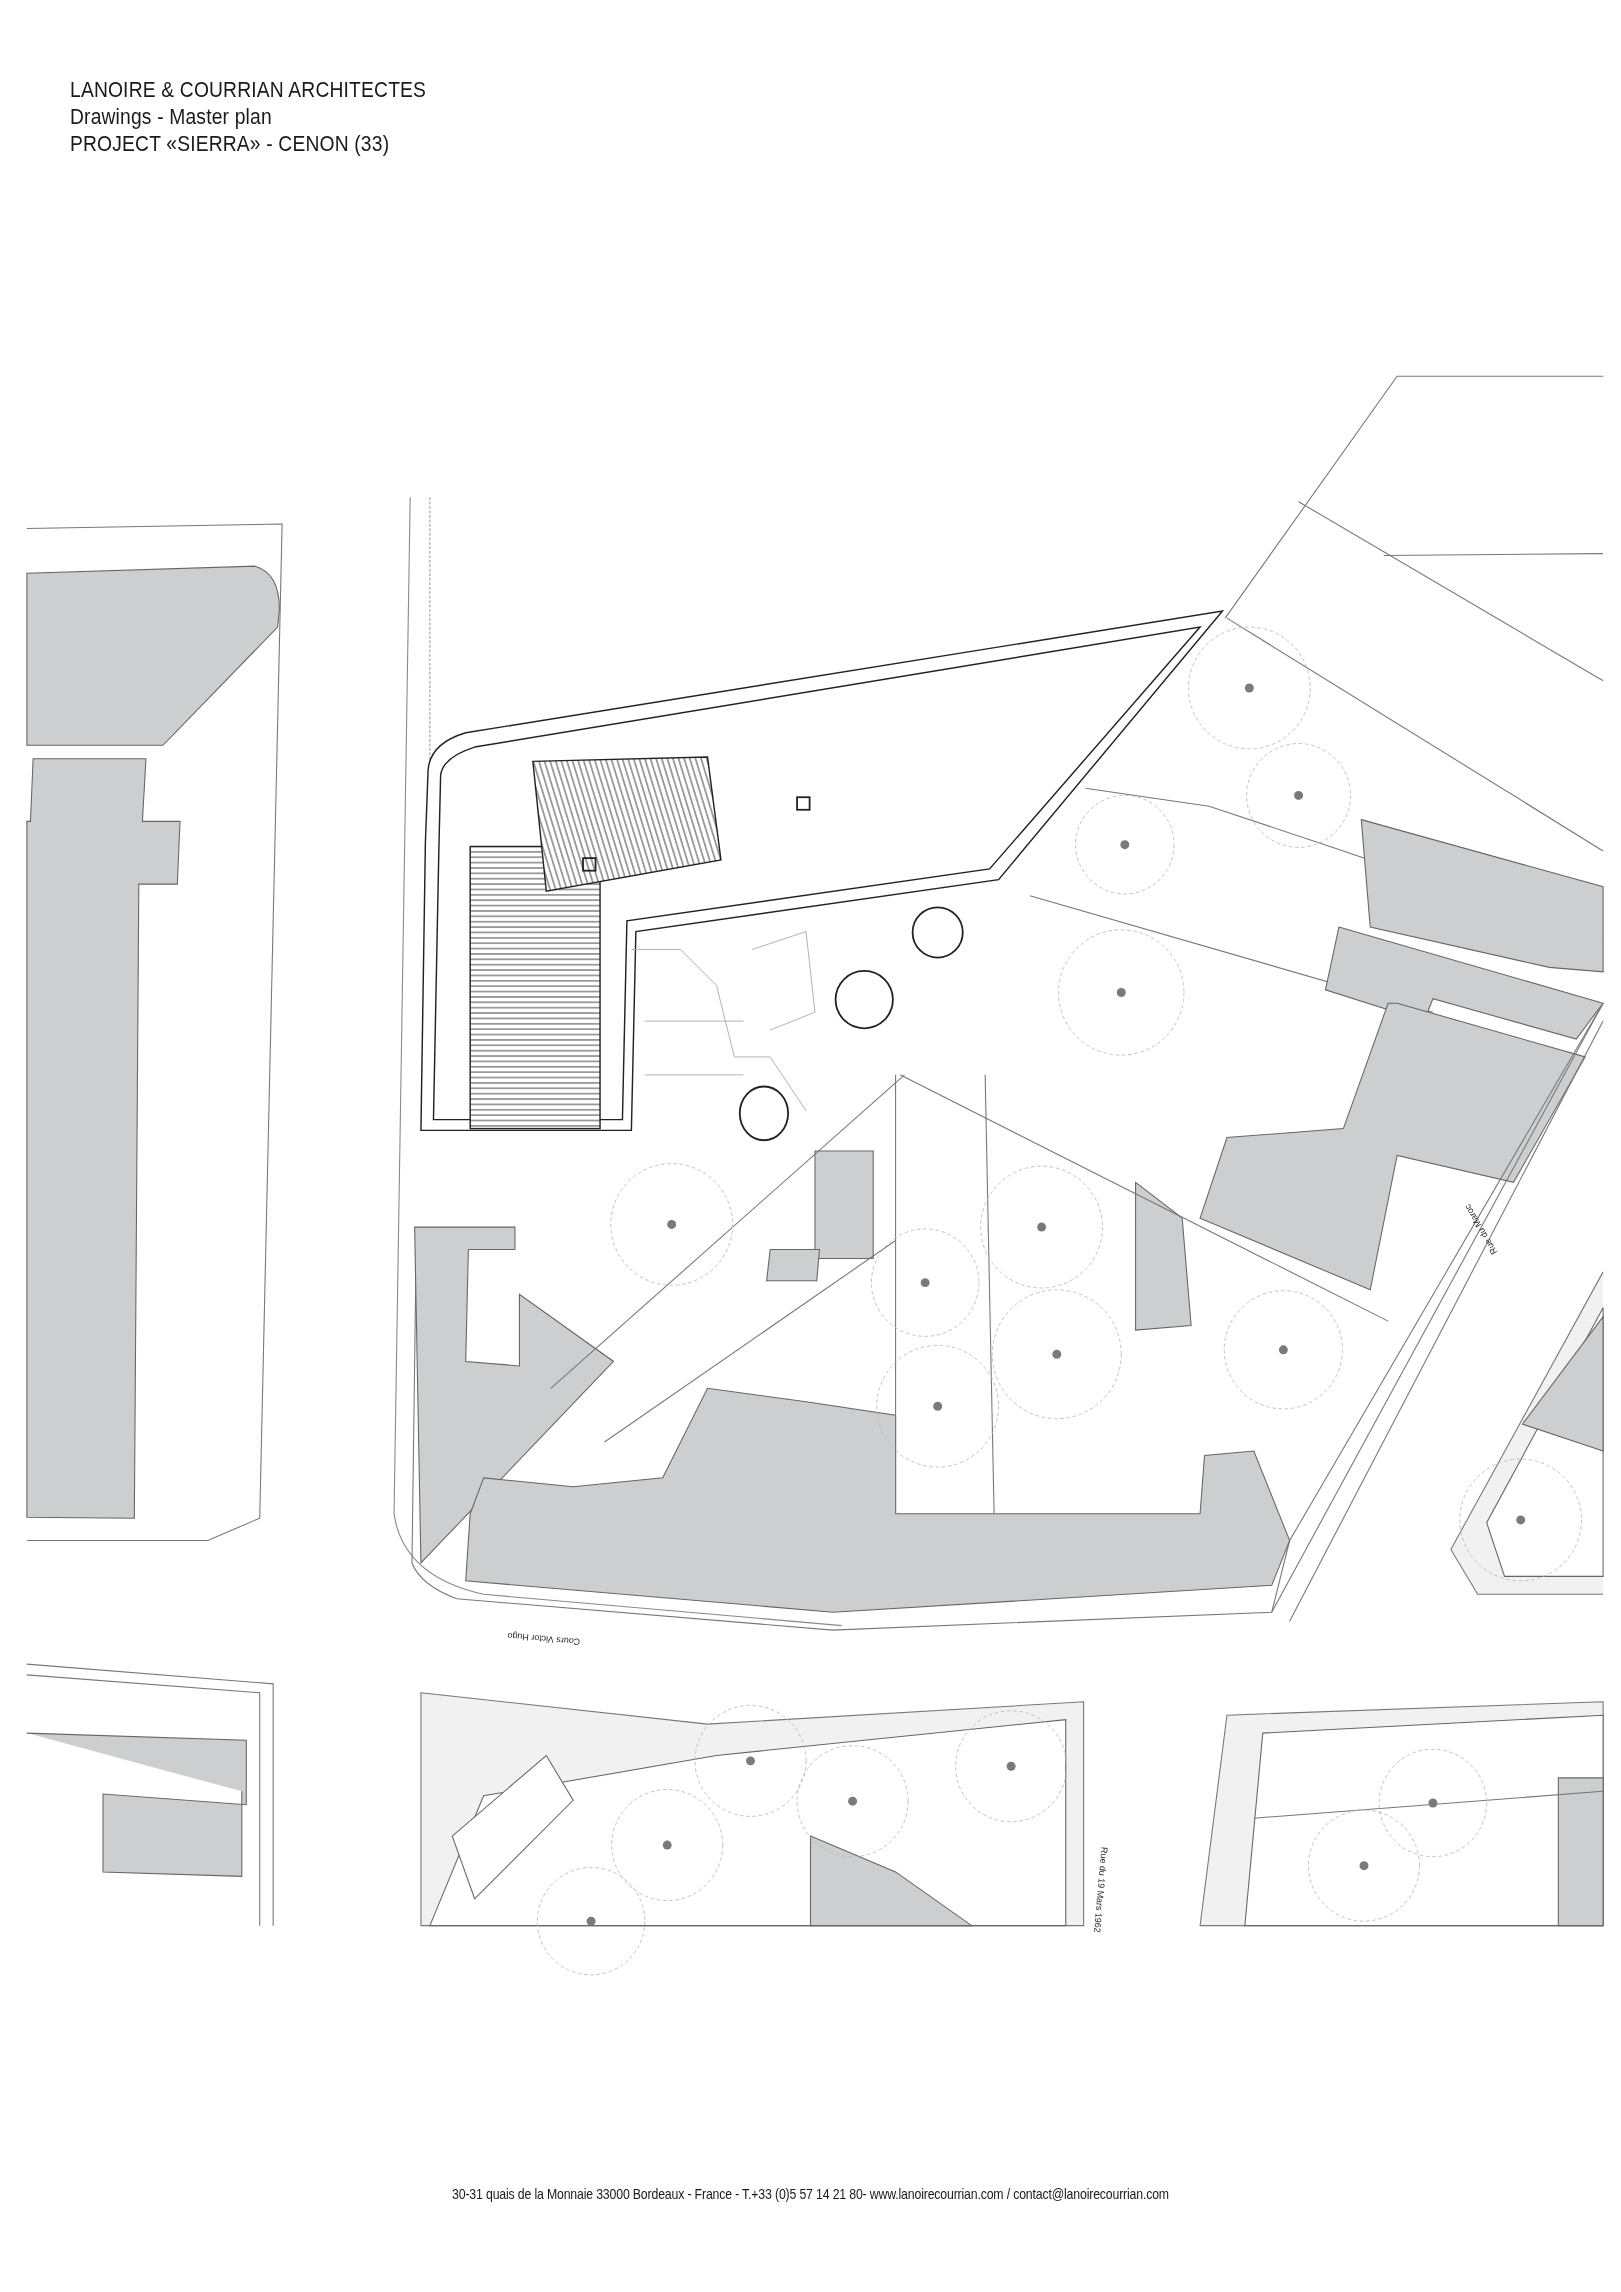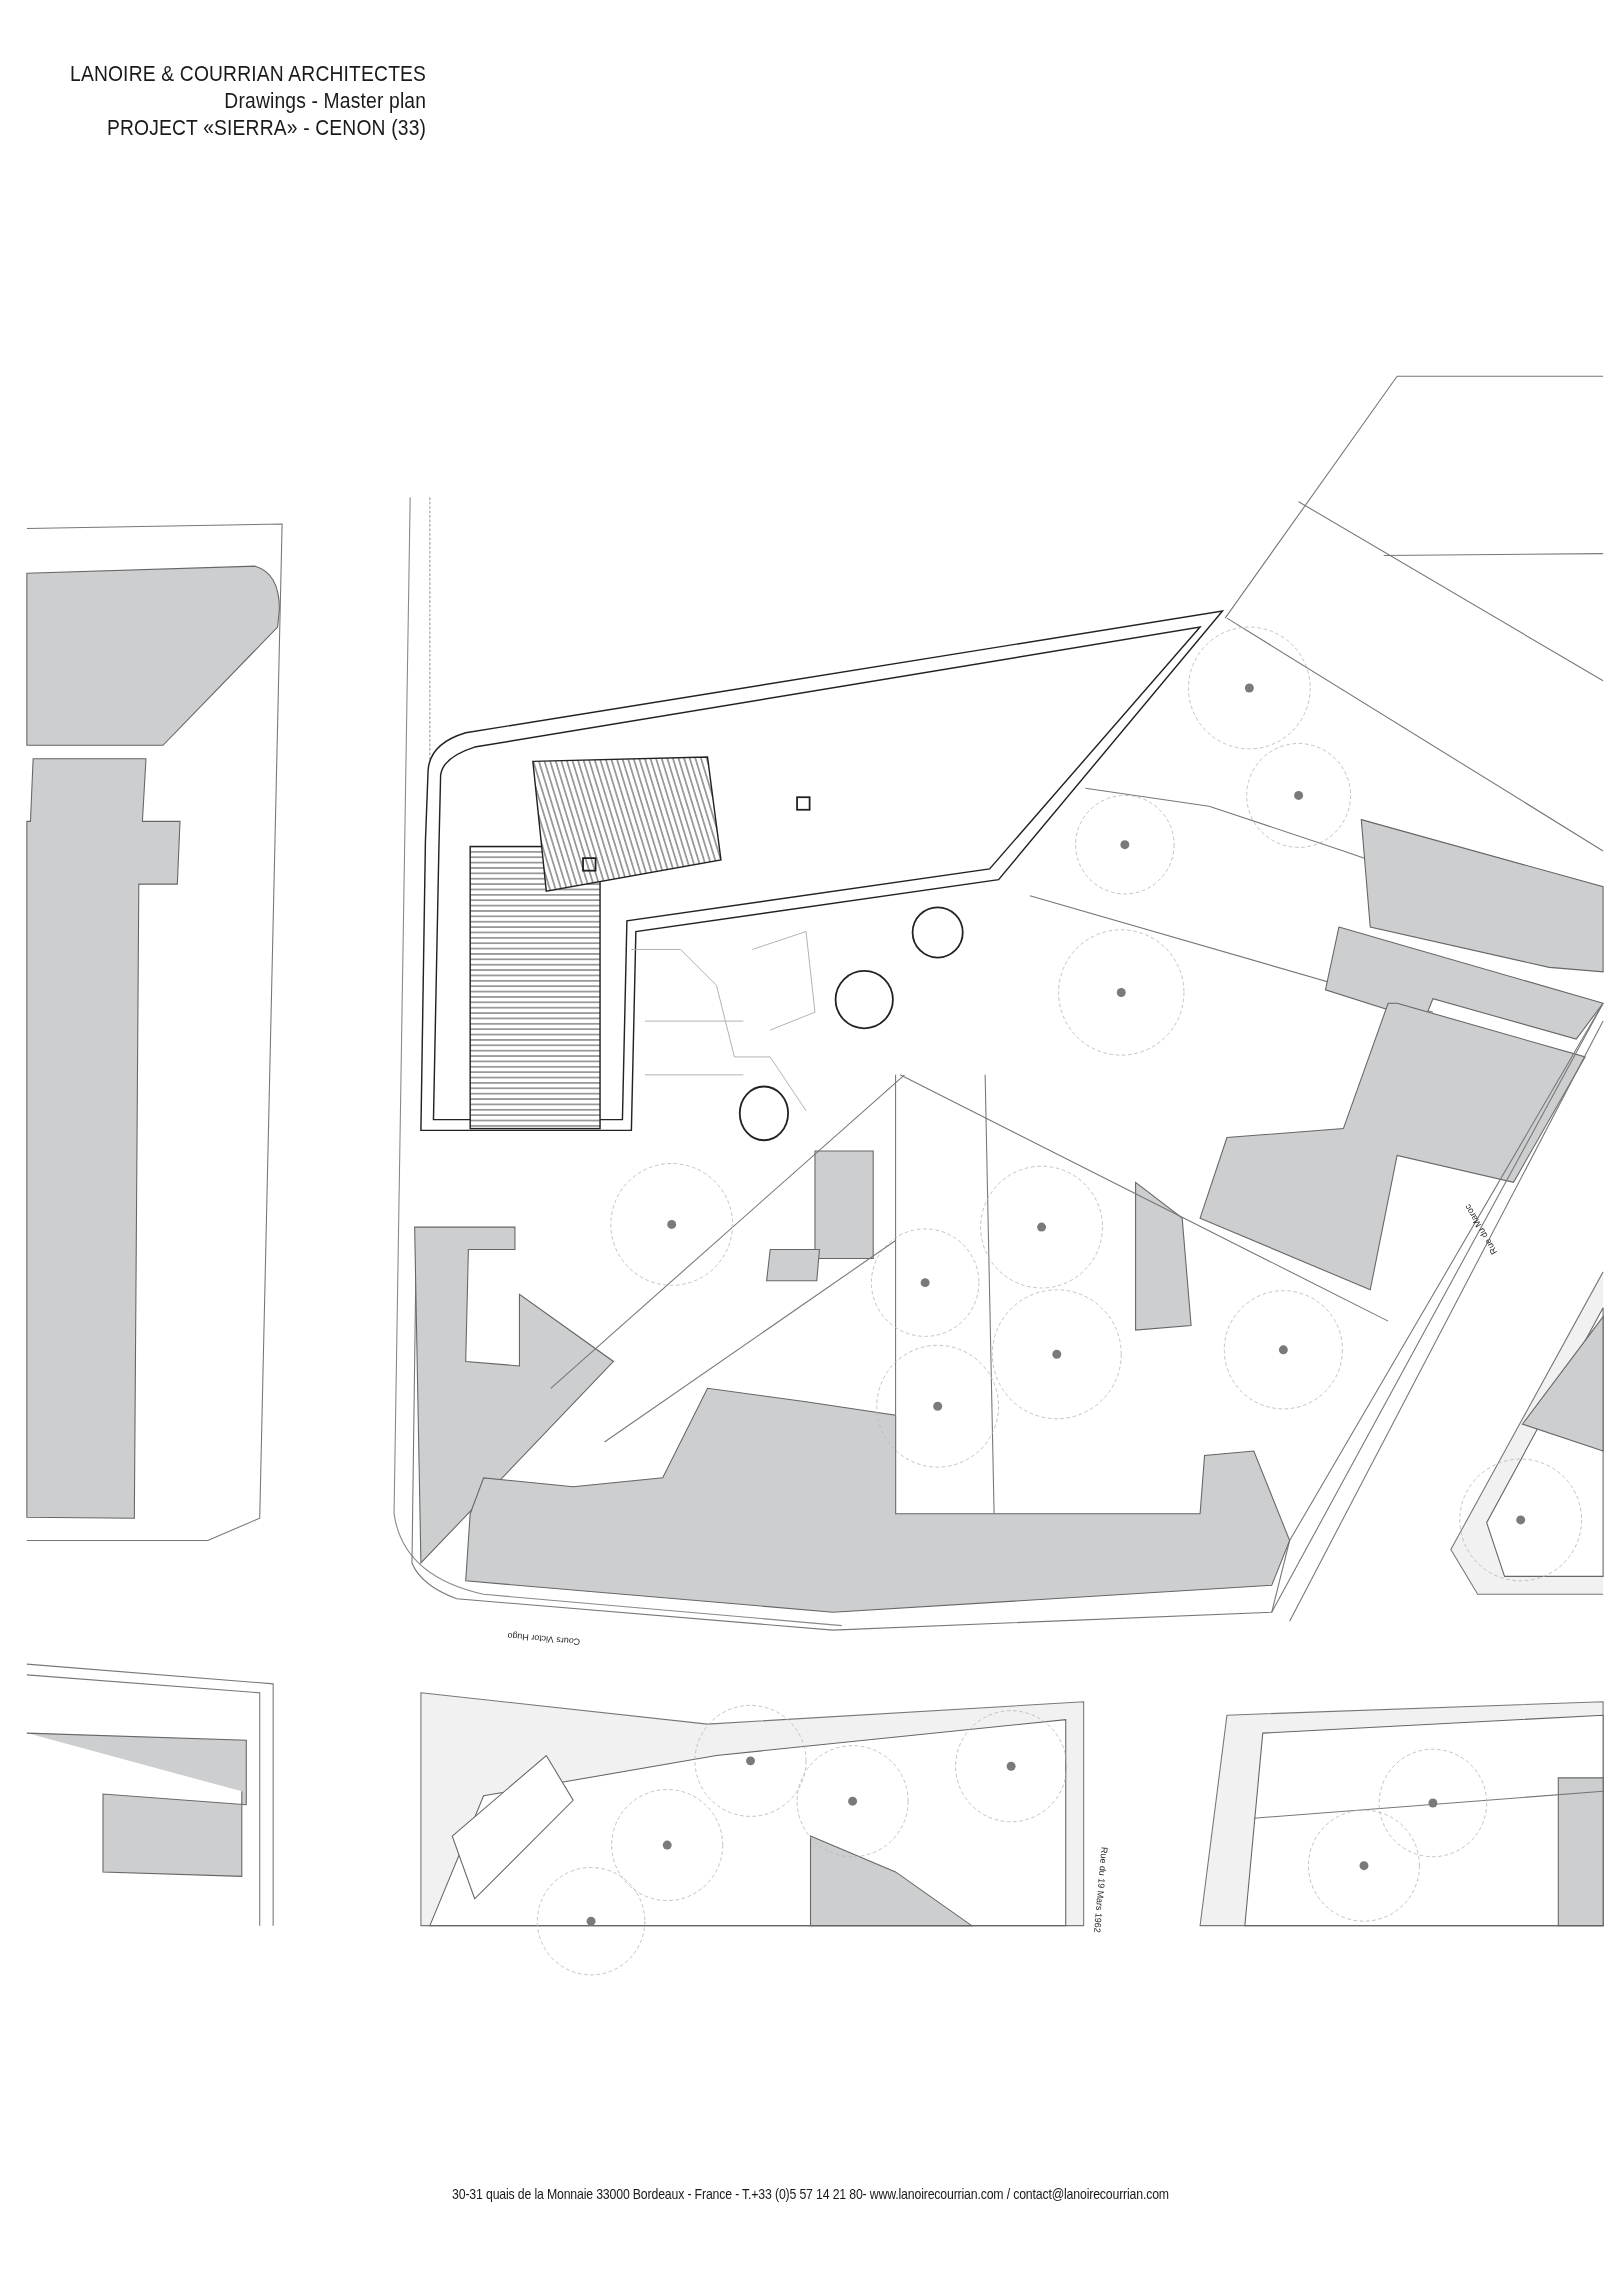--- a/index.html
+++ b/index.html
@@ -1,18 +1,18 @@
 <!DOCTYPE html>
 <html style="font-size:14.3px"><head>
 <meta charset="utf-8">
 <style>
   html, body { margin:0; padding:0; background:#ffffff; }
   body { width:1621px; height:2293px; position:relative; overflow:hidden;
          font-family:"Liberation Sans", sans-serif; color:#1a1a1a; }
-  .header { position:absolute; left:70px; top:60px; line-height:27px;text-align:right; }
+  .header { position:absolute; left:70px; top:76px; line-height:27px; }
   .header .line { font-family:"Liberation Sans Narrow","Liberation Sans", sans-serif;
                   font-size:22.4px; letter-spacing:0.2px; transform:scaleX(0.86); transform-origin:left; white-space:nowrap; }
   .plan { position:absolute; left:0; top:0; }
   .footer { position:absolute; left:0; width:1621px; top:2185px; text-align:center;
             font-size:15px; transform:scaleX(0.82); transform-origin:center; white-space:nowrap; letter-spacing:-0.2px; }
   .street { font-family:"Liberation Sans", sans-serif; font-size:10px; fill:#222; }
 </style>
 </head>
 <body>
 

